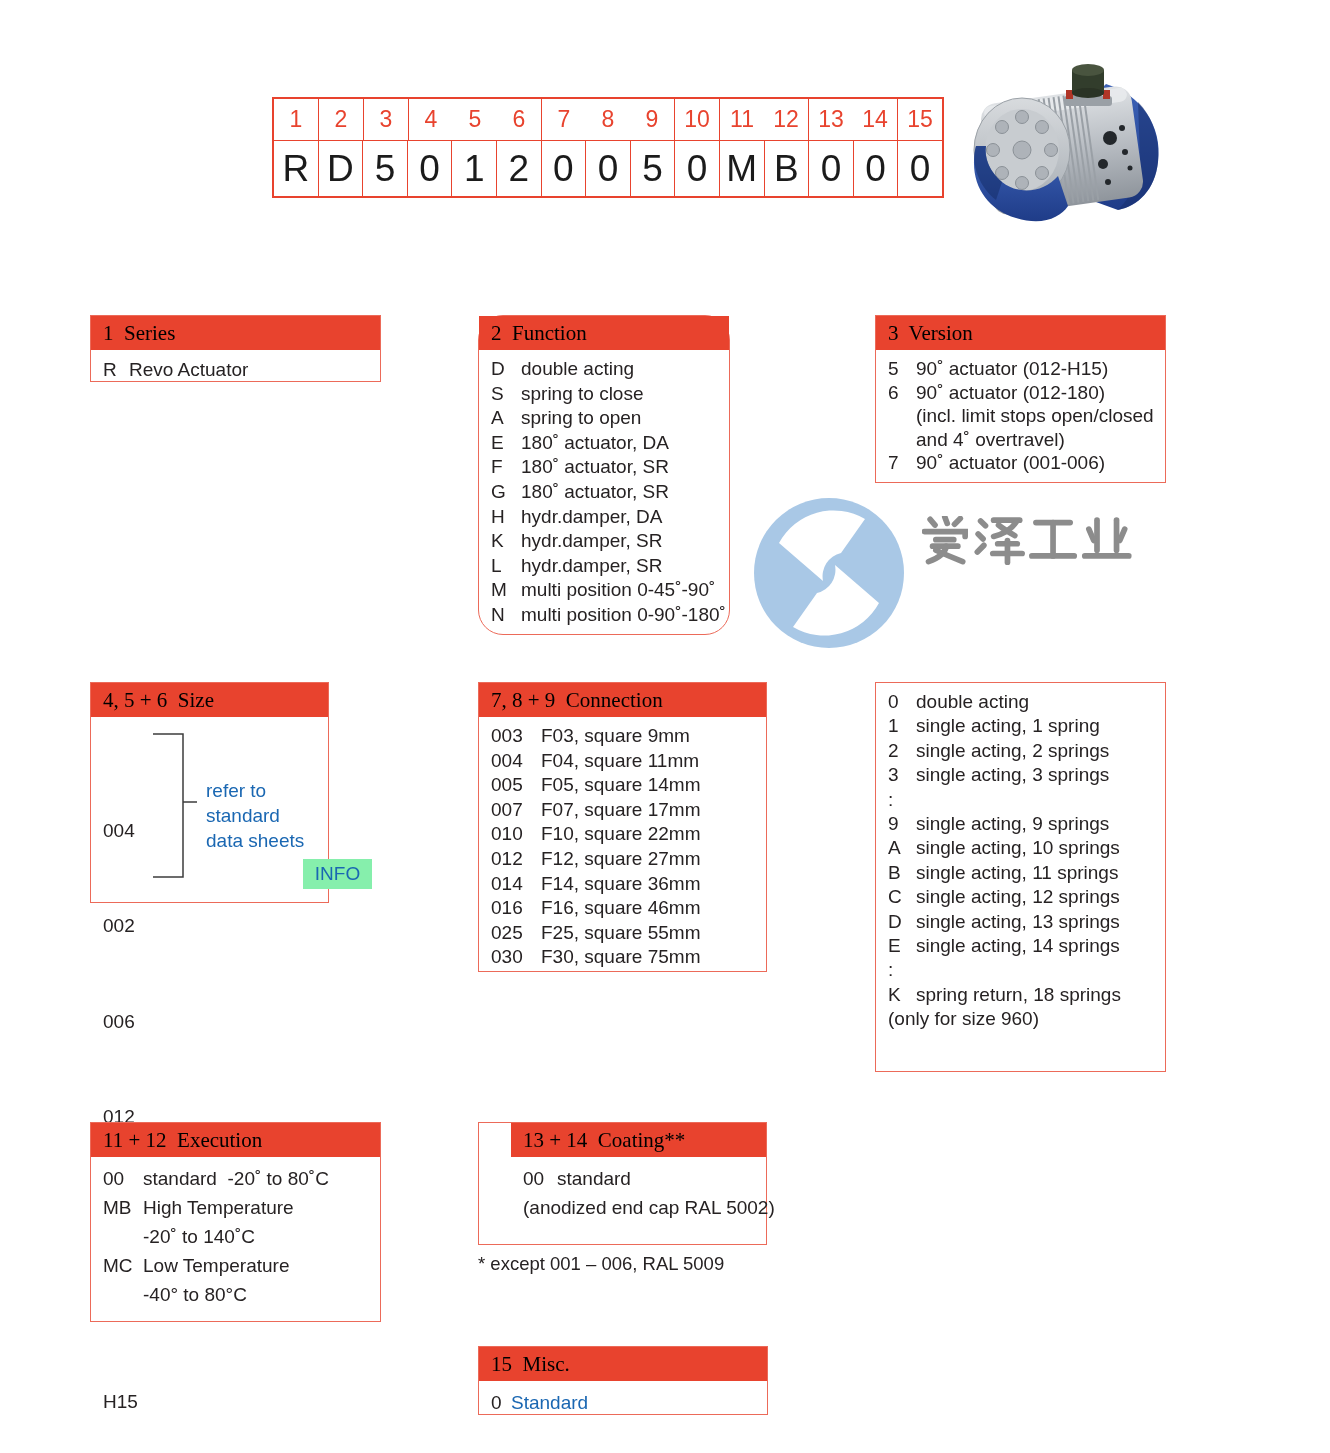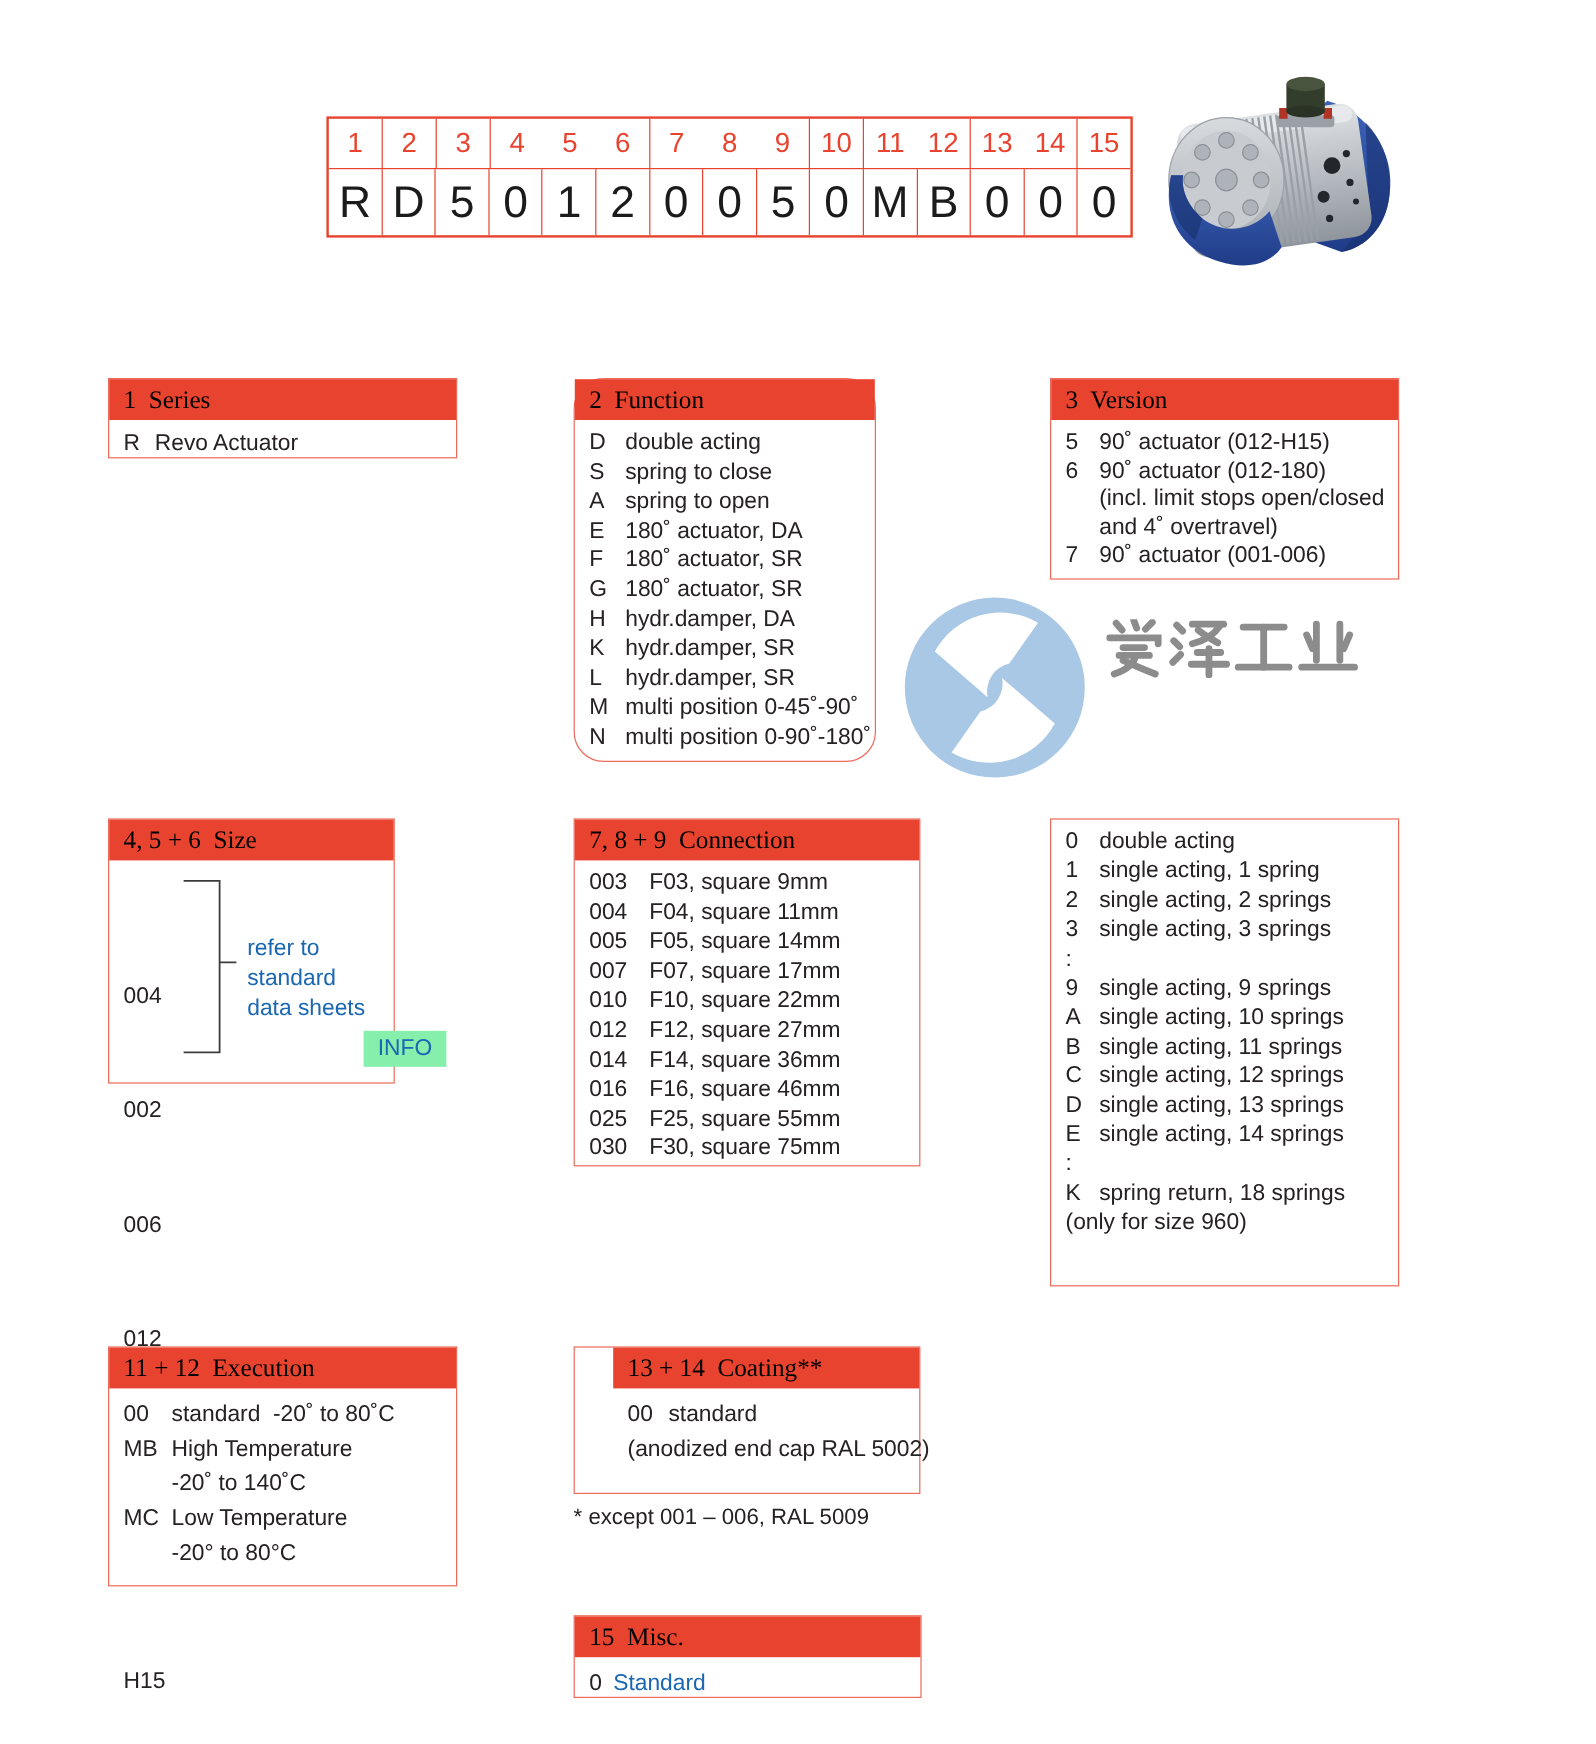--- a/index.html
+++ b/index.html
@@ -466,21 +466,21 @@
           <span class="desc">-20˚ to 140˚C</span>
         </div>
 
         <div class="row">
           <span class="code">MC</span>
           <span class="desc">Low Temperature</span>
         </div>
 
         <div class="row">
           <span class="code"></span>
-          <span class="desc">-20° to 80°C</span>
+          <span class="desc">-40° to 80°C</span>
         </div>
       </div>
   </div>
 
   <div class="box" style="left:478px;top:1122px;width:289px;height:123px;padding-left:32px;--cw:34px;--lh:29px;">
     <div class="box-header">13 + 14  Coating**</div>
     <div class="box-body">
 
         <div class="row">
           <span class="code">00</span>

